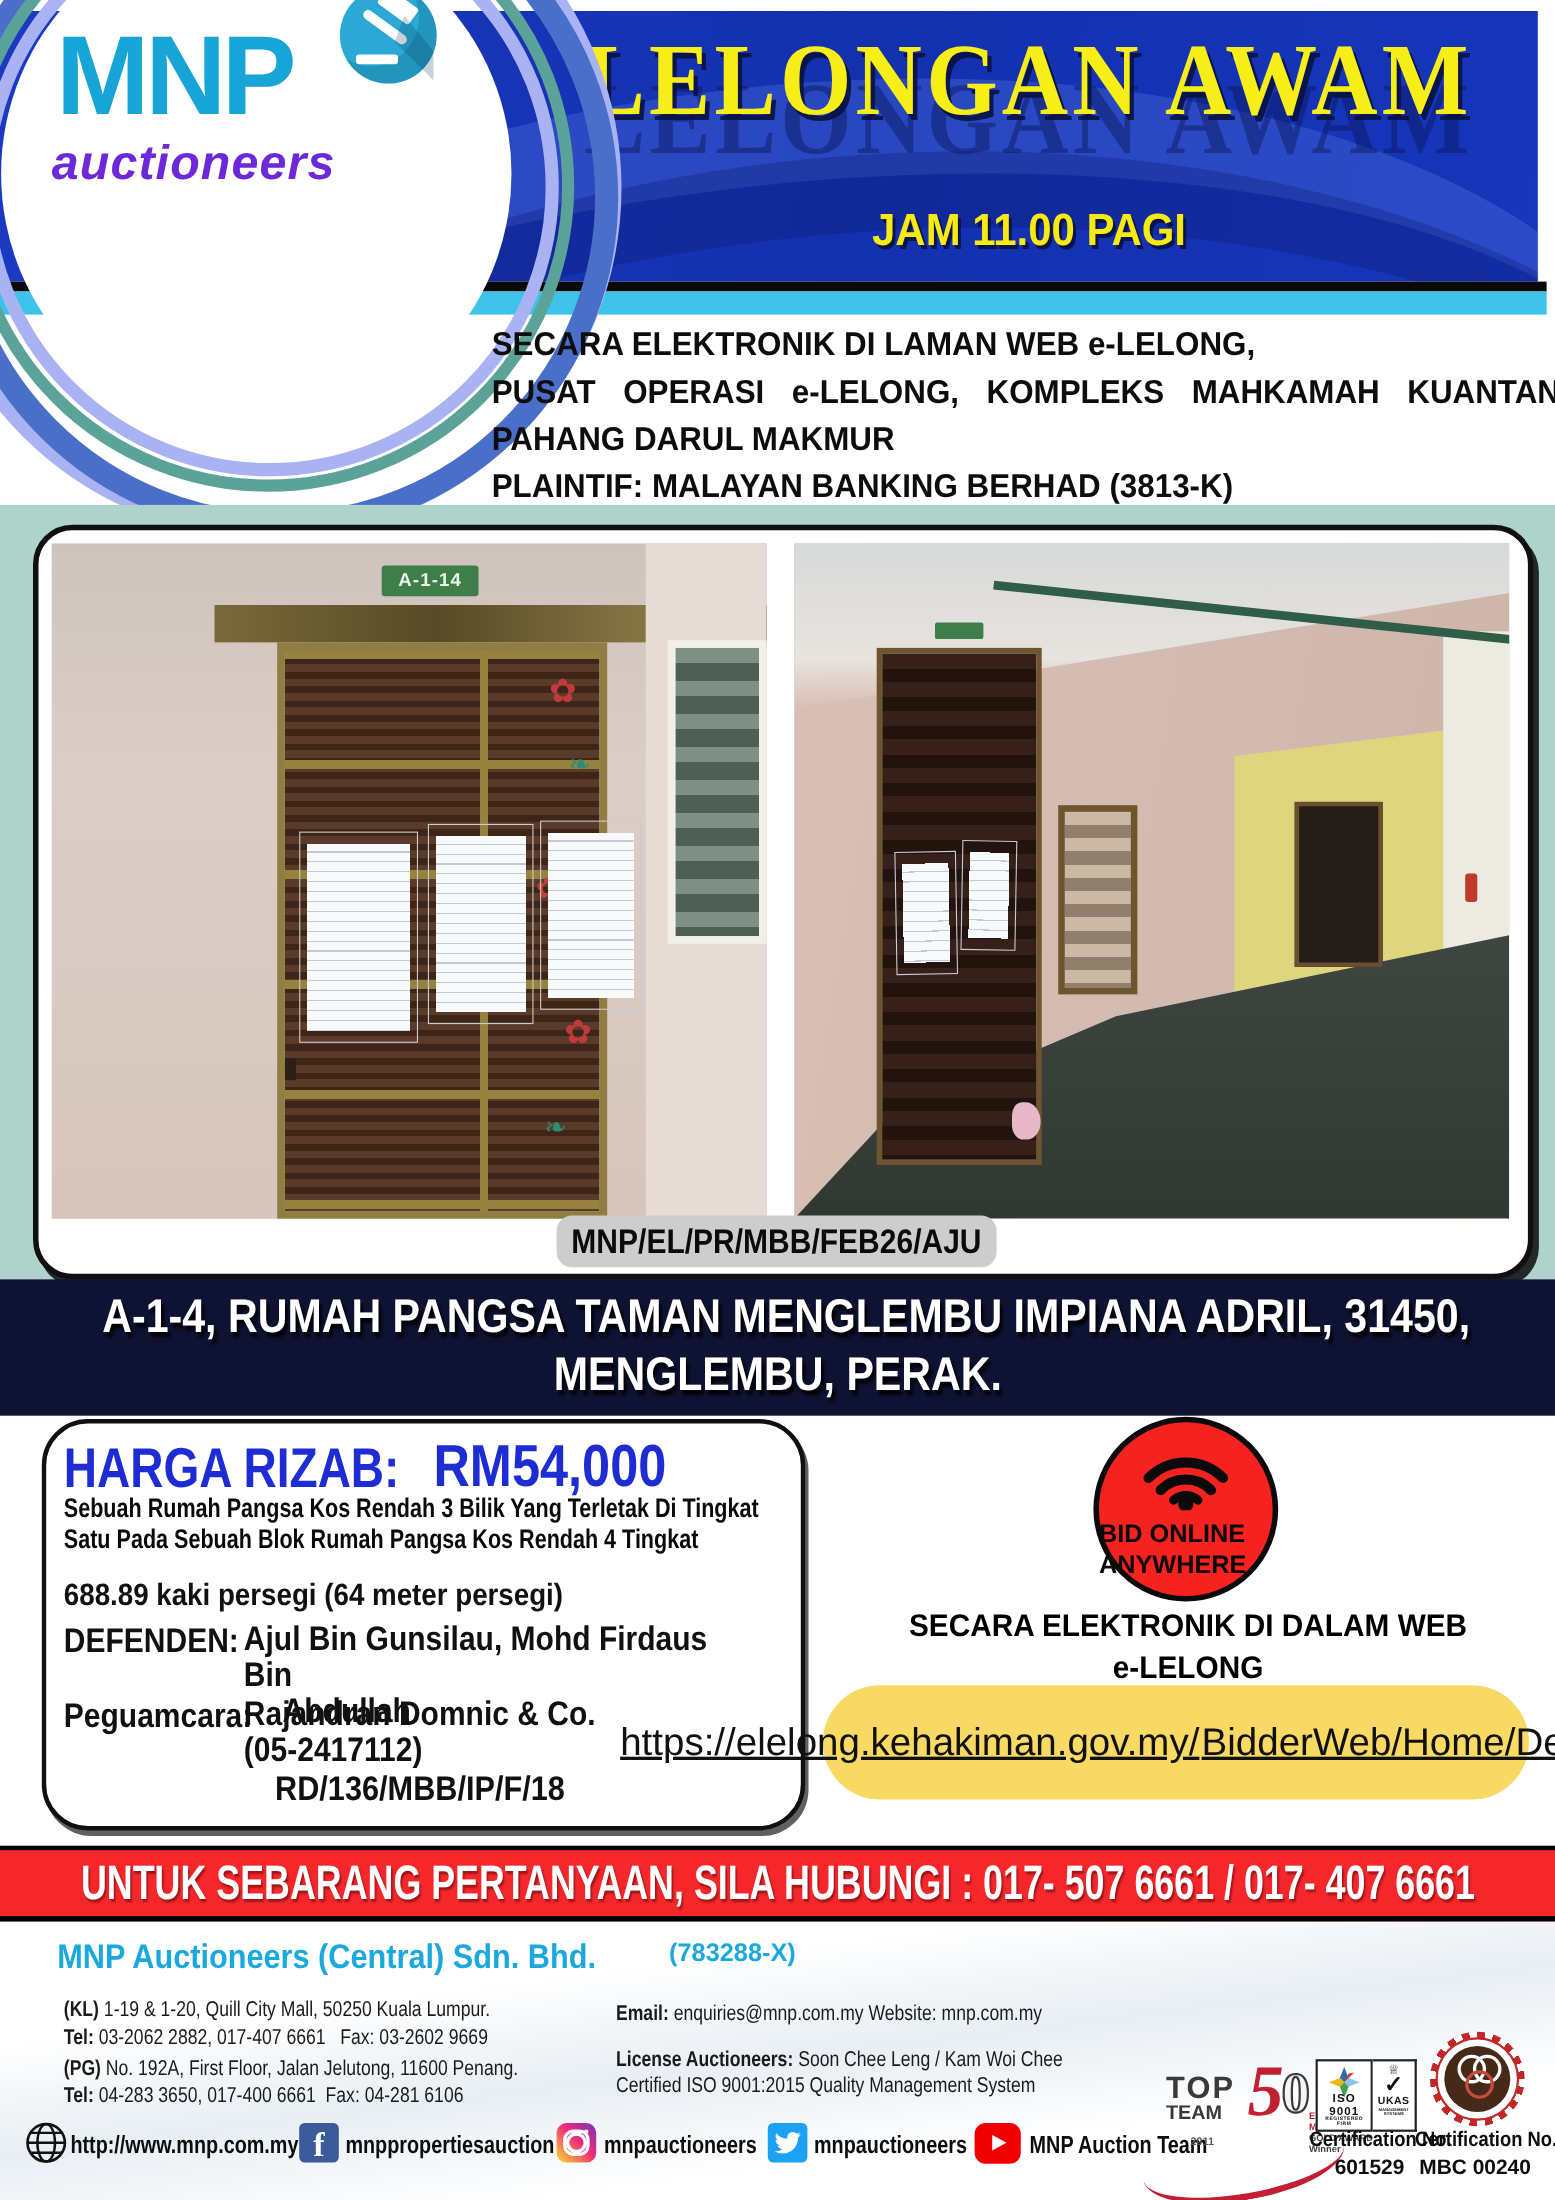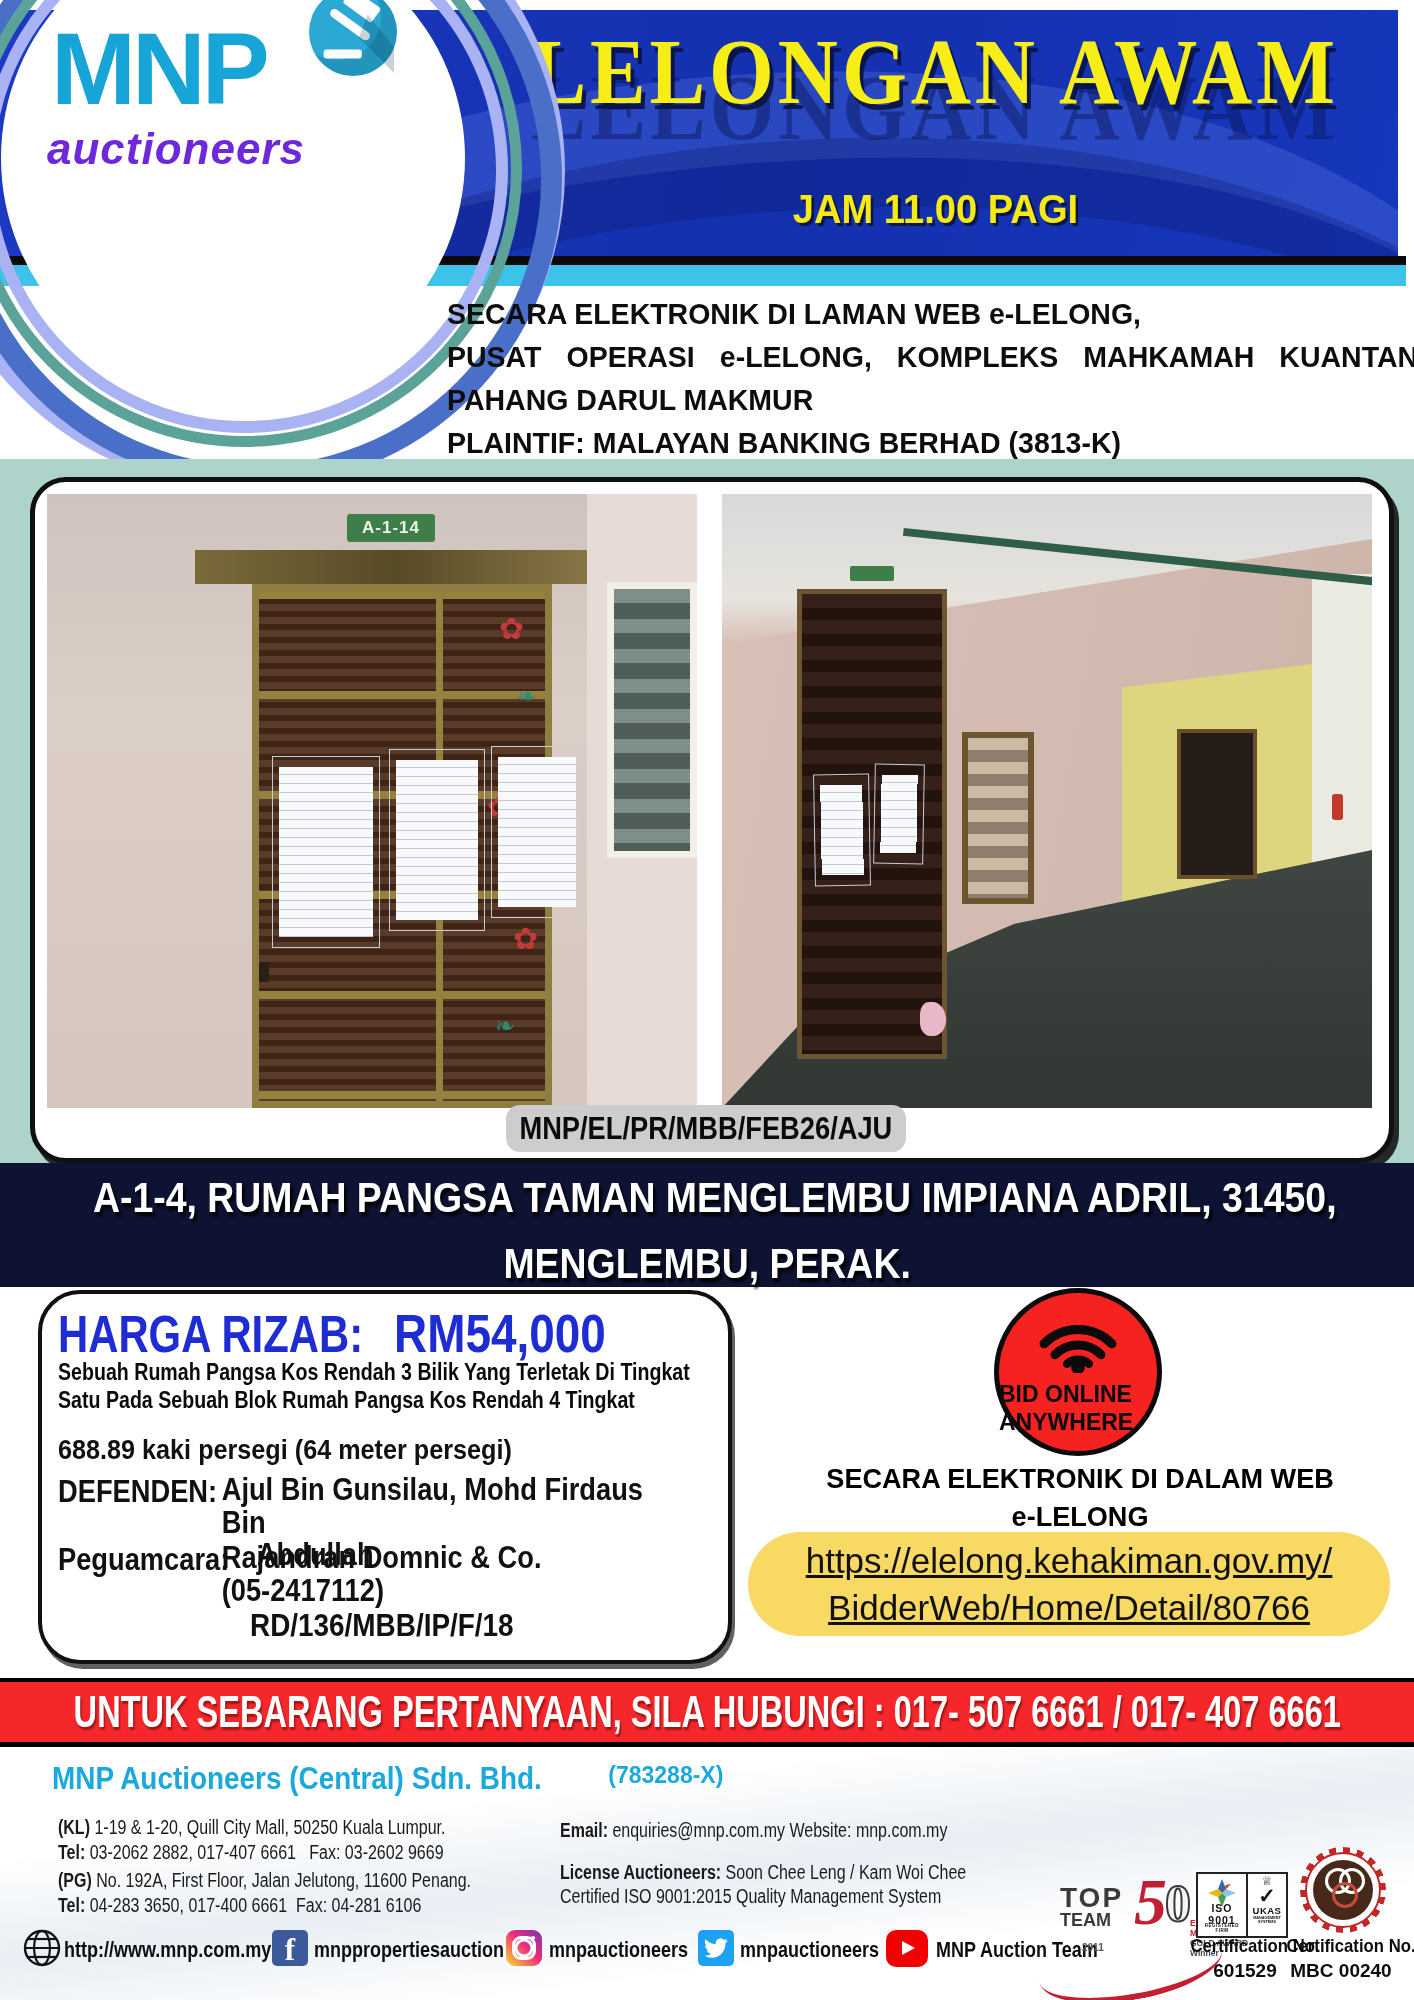--- a/index.html
+++ b/index.html
@@ -109,21 +109,21 @@
   .pr-cloth{position:absolute;left:198px;top:508px;width:26px;height:34px;background:#e8b8c8;border-radius:40% 60% 55% 45%;}
 
   .ref-pill{position:absolute;left:506px;top:1105px;width:400px;height:47px;background:#cdcdcd;border-radius:14px;
        display:flex;align-items:center;justify-content:center;font-size:31px;font-weight:700;color:#0b0b0b;}
   .ref-pill .cxc{transform:scaleX(.88);}
 
   
   .addr-bar{position:absolute;left:0;top:1163px;width:1414px;height:124px;background:#0e1333;text-align:center;}
   .addr-line{font-size:43px;font-weight:700;color:#fff;}
   .addr-line .cxc{transform:scaleX(.87);text-shadow:3px 4px 3px rgba(0,0,0,.9);}
-  .a1{margin-top:10px;} .a2{margin-top:17px;}
+  .a1{margin-top:10px;} .a2{margin-top:4px;}
 
   
   .card{position:absolute;left:38px;top:1290px;width:694px;height:374px;background:#fff;
        border:4px solid #101010;border-radius:42px;box-sizing:border-box;box-shadow:3px 5px 0 rgba(10,10,10,.65);}
   .price-row{position:absolute;left:16px;top:8px;display:flex;align-items:flex-end;}
   .price-label{font-size:51px;font-weight:800;color:#1e2cd4;transform:scaleX(.82);transform-origin:0 100%;white-space:nowrap;}
   .price-value{font-size:54px;font-weight:800;color:#1e2cd4;transform:scaleX(.85);transform-origin:0 100%;white-space:nowrap;margin-left:-36px;}
   .desc{position:absolute;left:16px;top:64px;width:790px;font-size:24.5px;line-height:1.13;font-weight:700;
        color:#0a0a0a;transform:scaleX(.8);transform-origin:0 0;}
   .area-line{position:absolute;left:16px;top:140px;font-size:28px;font-weight:700;transform:scaleX(.9);transform-origin:0 0;white-space:nowrap;}
@@ -138,21 +138,21 @@
   
   .bid-badge{position:absolute;left:994px;top:1288px;width:168px;height:168px;border-radius:50%;
        background:#f62220;border:5px solid #0a0a0a;box-sizing:border-box;}
   .bid-badge svg{position:absolute;left:50%;top:14px;transform:translateX(-50%);}
   .bb{position:absolute;left:0;width:100%;text-align:left;font-size:23px;font-weight:800;color:#0a0a0a;}
   .bb1{top:88px;} .bb2{top:116px;}
   .elec{position:absolute;left:760px;width:640px;text-align:center;font-size:28.5px;font-weight:700;color:#000;}
   .e1{top:1462px;} .e2{top:1500px;}
   .elec .cxc{transform:scaleX(.95);}
   .link-pill{position:absolute;left:748px;top:1532px;width:642px;height:104px;background:#f7d964;border-radius:52px;
-       display:flex;flex-direction:column;align-items:center;justify-content:center;gap:2px;cursor:pointer;}
+       display:flex;flex-direction:row;align-items:center;justify-content:center;gap:2px;cursor:pointer;}
   .link-pill .u{font-size:35px;color:#111;text-decoration:underline;line-height:1.3;white-space:nowrap;}
 
   
   .red-bar{position:absolute;left:0;top:1678px;width:1414px;height:69px;background:#f5272b;
        border-top:4px solid #000;border-bottom:5px solid #000;box-sizing:border-box;
        display:flex;align-items:center;justify-content:center;}
   .red-bar .cxc{transform:scaleX(.74);font-size:44px;font-weight:700;color:#fff;
        text-shadow:2px 3px 2px rgba(60,0,0,.45);}
 
   

